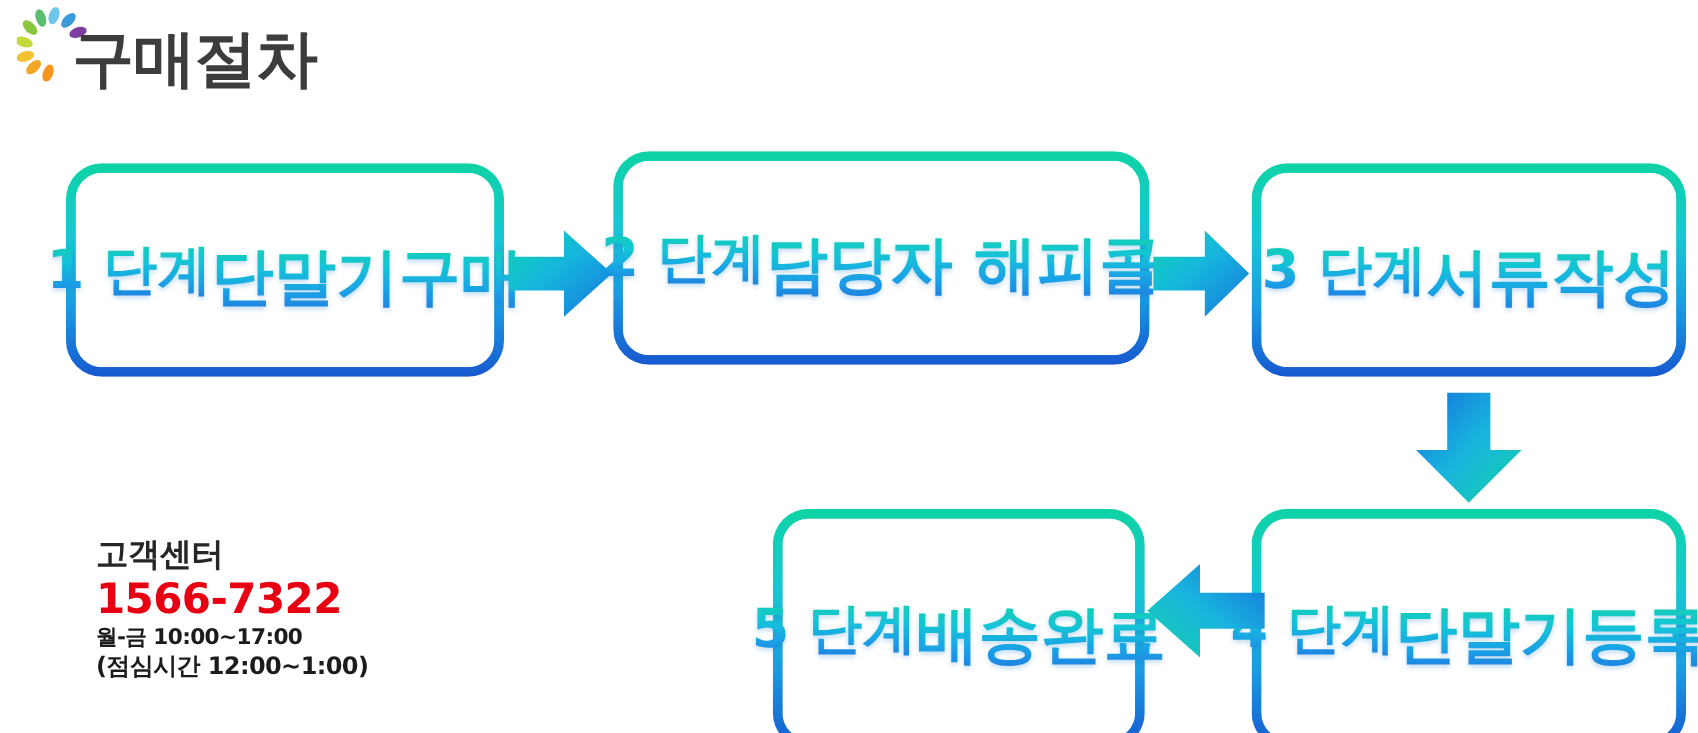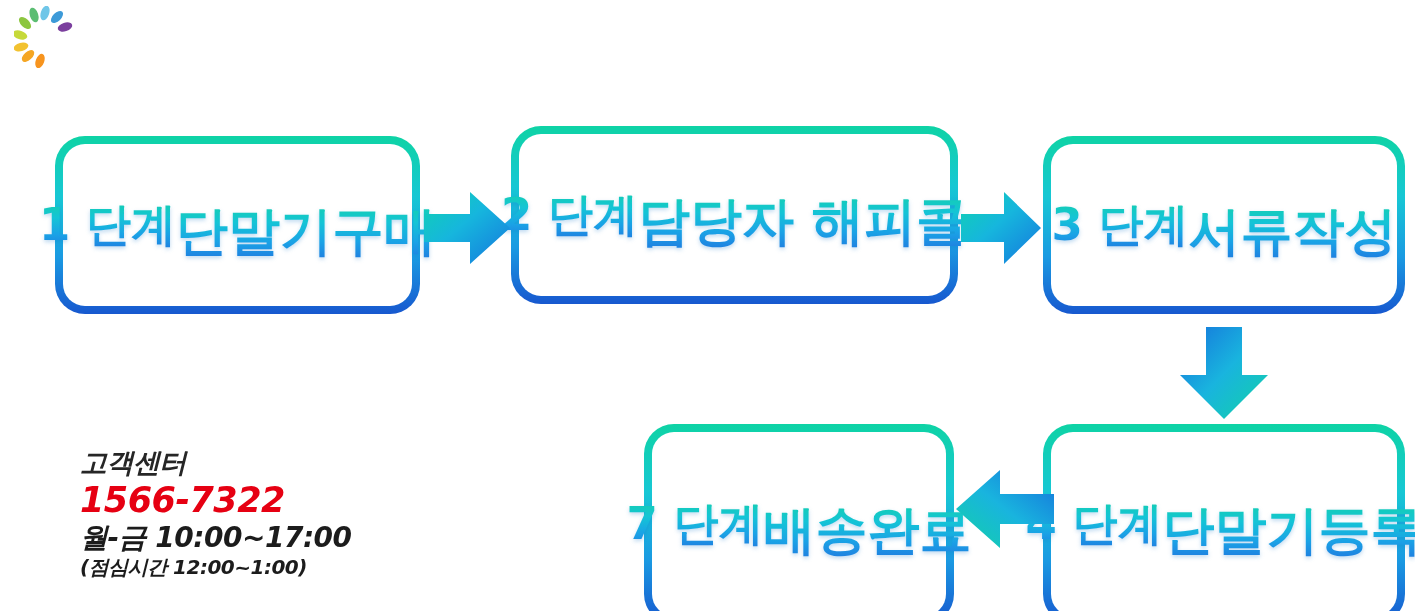--- a/index.html
+++ b/index.html
@@ -88,38 +88,37 @@
   #arrow-2-3 { left: 961px;  top: 190px; width: 80px;  height: 76px; }
   #arrow-3-4 { left: 1176px; top: 327px; width: 96px;  height: 92px; }
   #arrow-4-5 { left: 956px;  top: 468px; width: 98px;  height: 82px; }
 
   
   #customer-center {
     position: absolute;
     left: 80px;
     top: 447px;
     width: 300px;
-    font-style: italic;
   }
   #cc-title {
     font-size: 27px;
     font-weight: 700;
     color: #262626;
     line-height: 1.18;
     letter-spacing: -0.5px;
   }
   #cc-phone {
     font-size: 35px;
     font-weight: 700;
     color: #e60012;
     line-height: 1.2;
     letter-spacing: -0.5px;
   }
   #cc-hours {
-    font-size: 28px;
+    font-size: 18px;
     font-weight: 700;
     color: #1c1c1c;
     line-height: 1.22;
     letter-spacing: -0.5px;
   }
   #cc-lunch {
     font-size: 20px;
     font-weight: 700;
     color: #1c1c1c;
     line-height: 1.22;
@@ -138,20 +137,21 @@
         <ellipse cx="51" cy="21" rx="4.2" ry="7.5" fill="#7b3f9e" transform="rotate(72 51 21)"></ellipse>
         <ellipse cx="20" cy="9" rx="4.2" ry="7.5" fill="#5bbd72" transform="rotate(-18 20 9)"></ellipse>
         <ellipse cx="11" cy="17" rx="4.2" ry="7.5" fill="#8cc63f" transform="rotate(-45 11 17)"></ellipse>
         <ellipse cx="6" cy="29" rx="4.2" ry="7.5" fill="#c6d93a" transform="rotate(-72 6 29)"></ellipse>
         <ellipse cx="7" cy="41" rx="4.2" ry="7.5" fill="#f2c230" transform="rotate(-105 7 41)"></ellipse>
         <ellipse cx="14" cy="50" rx="4.2" ry="7.5" fill="#f5a623" transform="rotate(-132 14 50)"></ellipse>
         <ellipse cx="26" cy="55" rx="4.2" ry="7.5" fill="#f7941e" transform="rotate(-160 26 55)"></ellipse>
       </g>
     </svg>
   </div>
+  <div id="logo-text">구매절차</div>
 </div>
 
 <div class="step-box" id="box-1">
   <div class="step-line l1">1 단계</div>
   <div class="step-line l2">단말기구매</div>
 </div>
 
 <div class="step-box" id="box-2">
   <div class="step-line l1">2 단계</div>
   <div class="step-line l2">담당자 해피콜</div>
@@ -161,21 +161,21 @@
   <div class="step-line l1">3 단계</div>
   <div class="step-line l2">서류작성</div>
 </div>
 
 <div class="step-box" id="box-4">
   <div class="step-line l1">4 단계</div>
   <div class="step-line l2">단말기등록</div>
 </div>
 
 <div class="step-box" id="box-5">
-  <div class="step-line l1">7 단계</div>
+  <div class="step-line l1">5 단계</div>
   <div class="step-line l2">배송완료</div>
 </div>
 
 <div class="arrow" id="arrow-1-2">
   <svg viewBox="0 0 86 76" xmlns="http://www.w3.org/2000/svg">
     <defs>
       <linearGradient id="gR1" x1="0" y1="0" x2="1" y2="1">
         <stop offset="0%" stop-color="#0fd3b0"></stop>
         <stop offset="45%" stop-color="#16b6dd"></stop>
         <stop offset="100%" stop-color="#1576dd"></stop>

